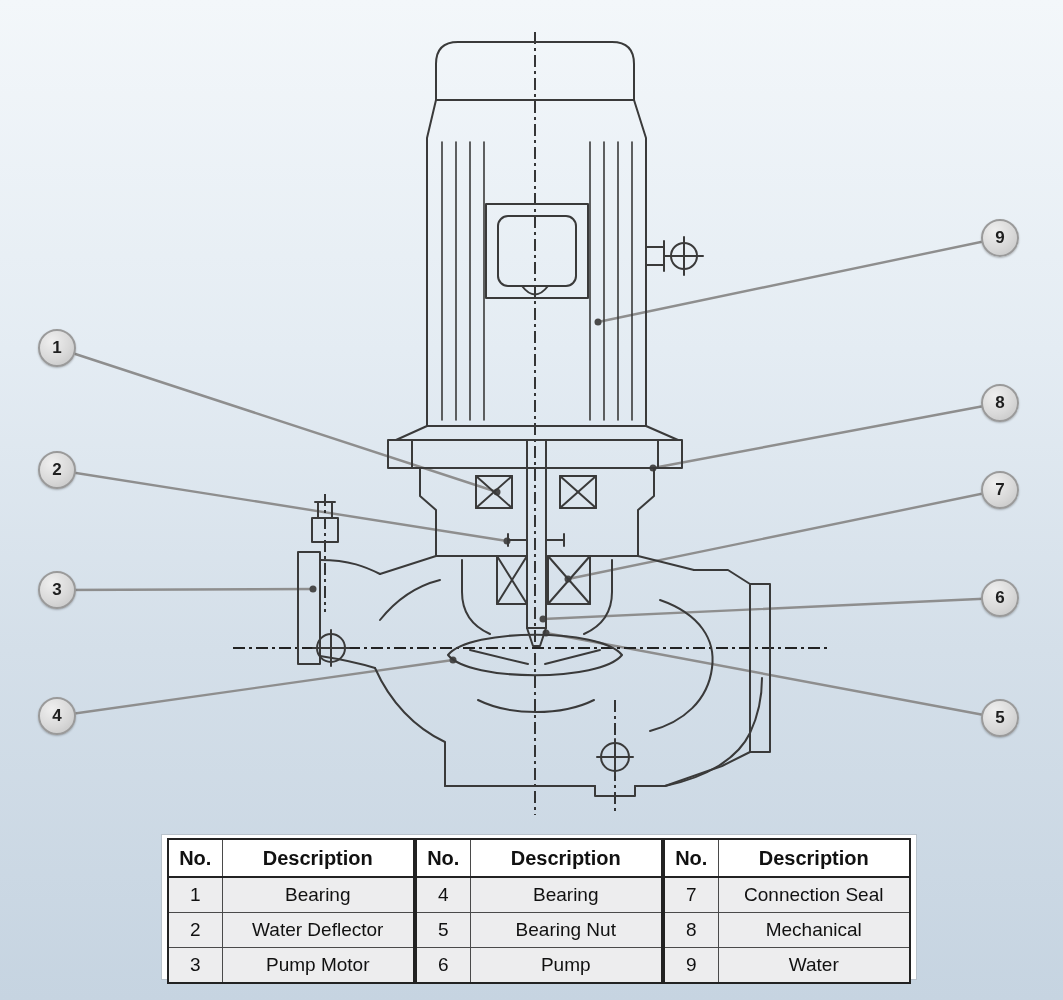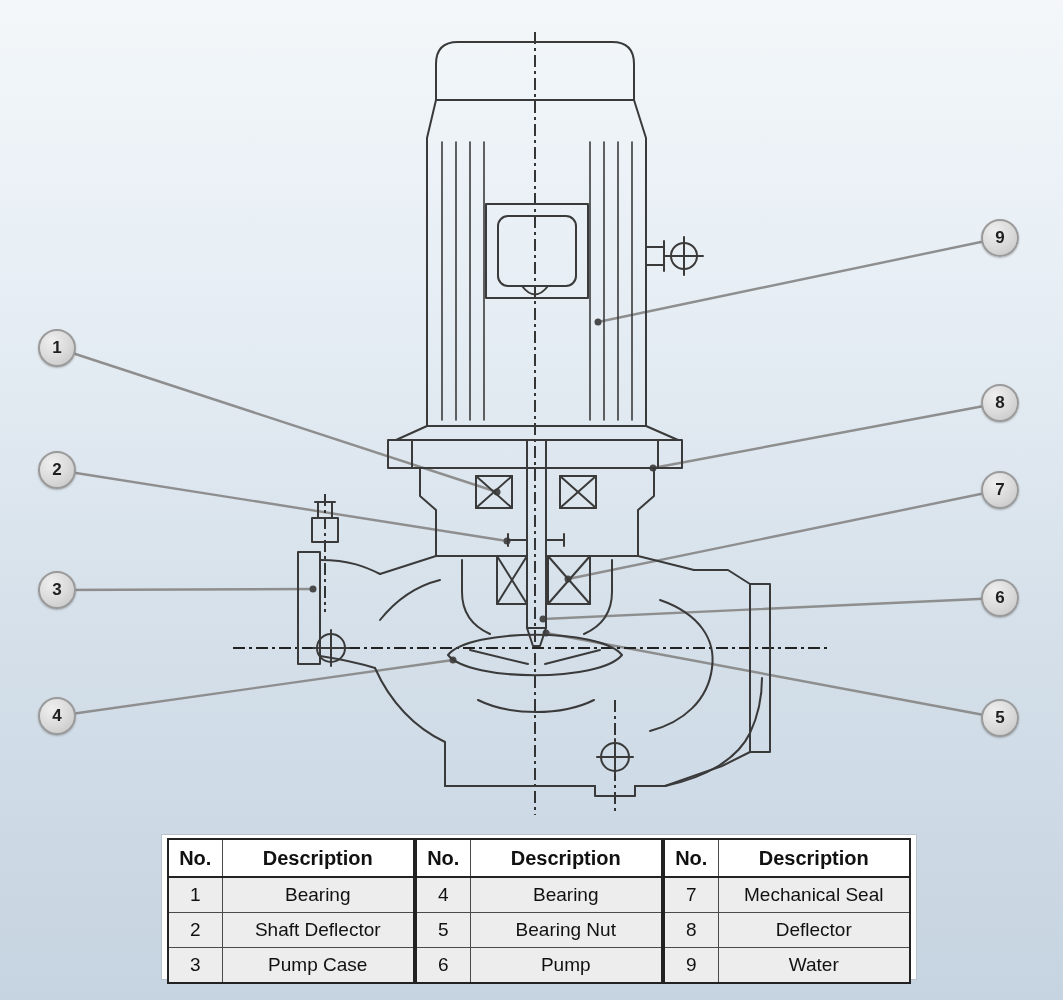--- a/index.html
+++ b/index.html
@@ -241,25 +241,25 @@
           <th>Description</th>
         </tr>
       </thead>
       <tbody>
         <tr>
           <td>1</td>
           <td>Bearing</td>
         </tr>
         <tr>
           <td>2</td>
-          <td>Shaft Deflector</td>
+          <td>Water Deflector</td>
         </tr>
         <tr>
           <td>3</td>
-          <td>Pump Case</td>
+          <td>Pump Motor</td>
         </tr>
       </tbody>
     </table>
 
     <table class="ptable">
       <colgroup>
           <col class="c-no">
           <col class="c-desc">
         </colgroup>
       <thead>
@@ -291,25 +291,25 @@
         </colgroup>
       <thead>
         <tr>
           <th>No.</th>
           <th>Description</th>
         </tr>
       </thead>
       <tbody>
         <tr>
           <td>7</td>
-          <td>Mechanical Seal</td>
+          <td>Connection Seal</td>
         </tr>
         <tr>
           <td>8</td>
-          <td>Deflector</td>
+          <td>Mechanical</td>
         </tr>
         <tr>
           <td>9</td>
           <td>Water</td>
         </tr>
       </tbody>
     </table>
 
   </div>
 </div>

